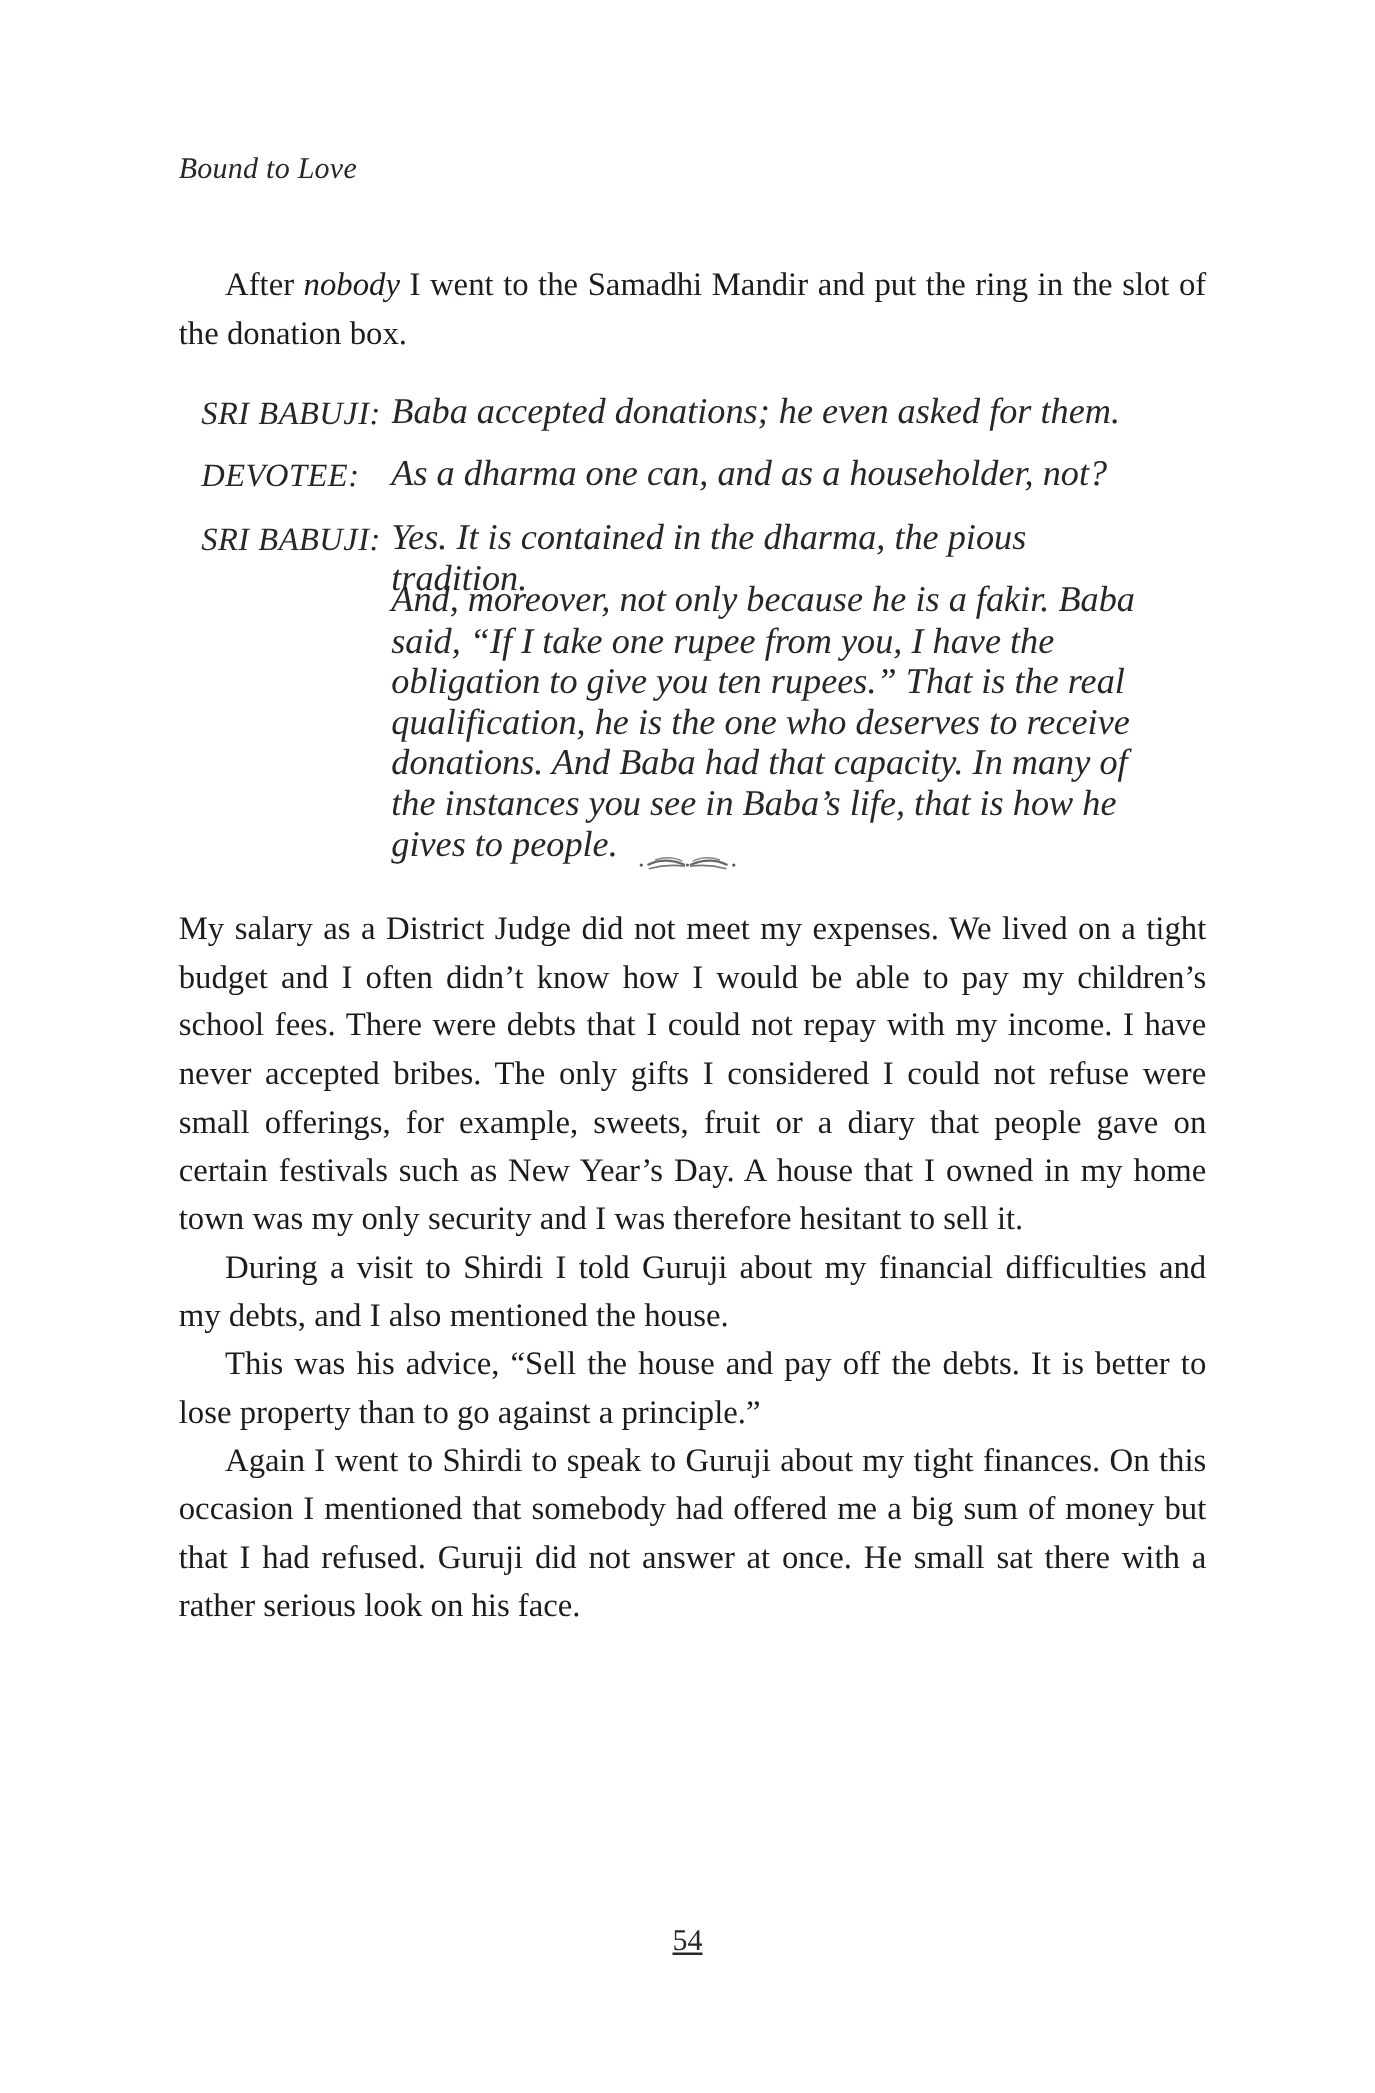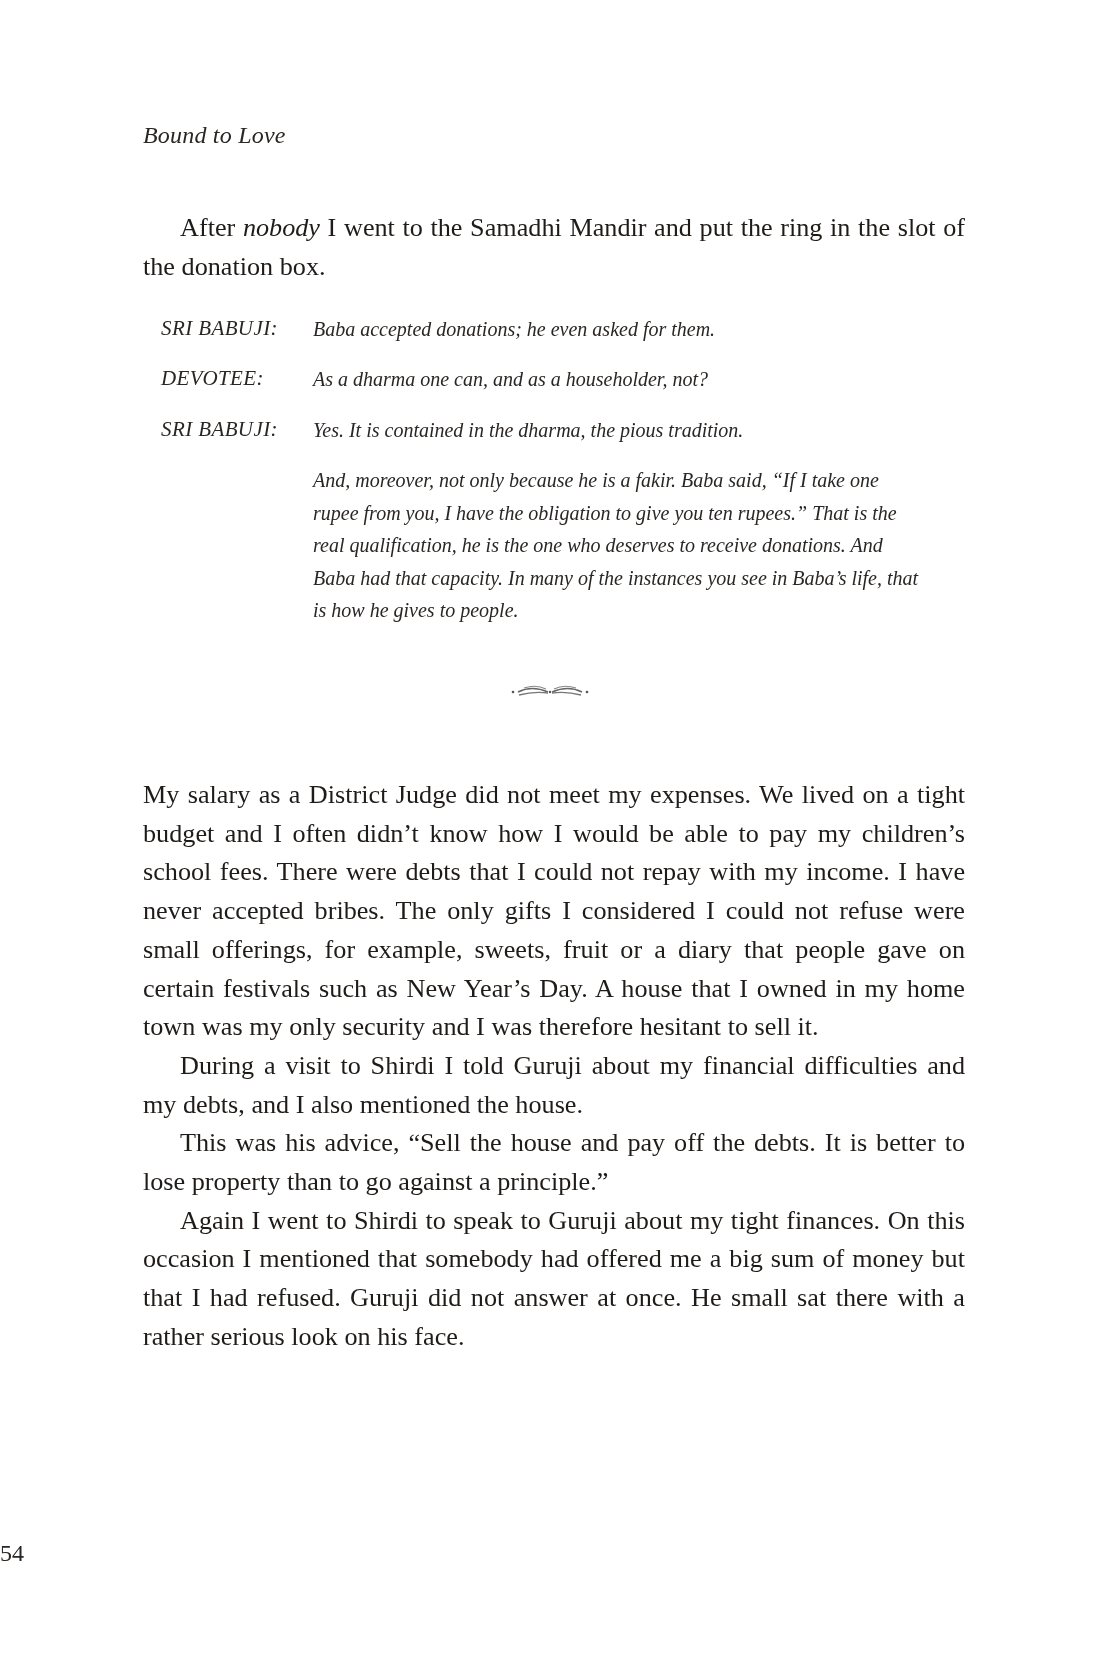--- a/index.html
+++ b/index.html
@@ -19,29 +19,29 @@
     color: #1f1b18;
   }
   .body-text p { margin: 0; text-indent: 37px; }
   .body-text p.noindent { text-indent: 0; }
   .p1 { top: 209px; }
   .dialogue {
     position: absolute; left: 161px; width: 800px;
     font-style: italic; color: #2a2623;
   }
   .d-row { position: absolute; left: 0; width: 800px; }
-  .d-label { position: absolute; left: 0; font-size: 21px; letter-spacing: 0.4px; top: 3px; }
-  .d-text { position: absolute; left: 152px; width: 620px; font-size: 20px; line-height: 32.6px; }
+  .d-label { position: absolute; left: 0; font-size: 26px; letter-spacing: 0.4px; top: 3px; }
+  .d-text { position: absolute; left: 152px; width: 620px; font-size: 29px; line-height: 32.6px; }
   .ornament {
     position: absolute; left: 510px; top: 680px; width: 80px; height: 22px;
   }
-  .main { top: 776px; line-height: 38.7px; }
+  .main { top: 724px; line-height: 38.7px; }
   .page-number {
-    position: absolute; left: 0; width: 1100px; top: 1540px; text-align: left;
-    font-size: 24px; color: #2a2623;
+    position: absolute; left: 0; width: 1100px; top: 1540px; text-align: center;
+    font-size: 24px; color: #2a2623; text-decoration: underline;
   }
 </style>
 </head>
 <body>
 
 <div class="page">
 
   <div class="running-head">Bound to Love</div>
 
   <div class="body-text p1">

